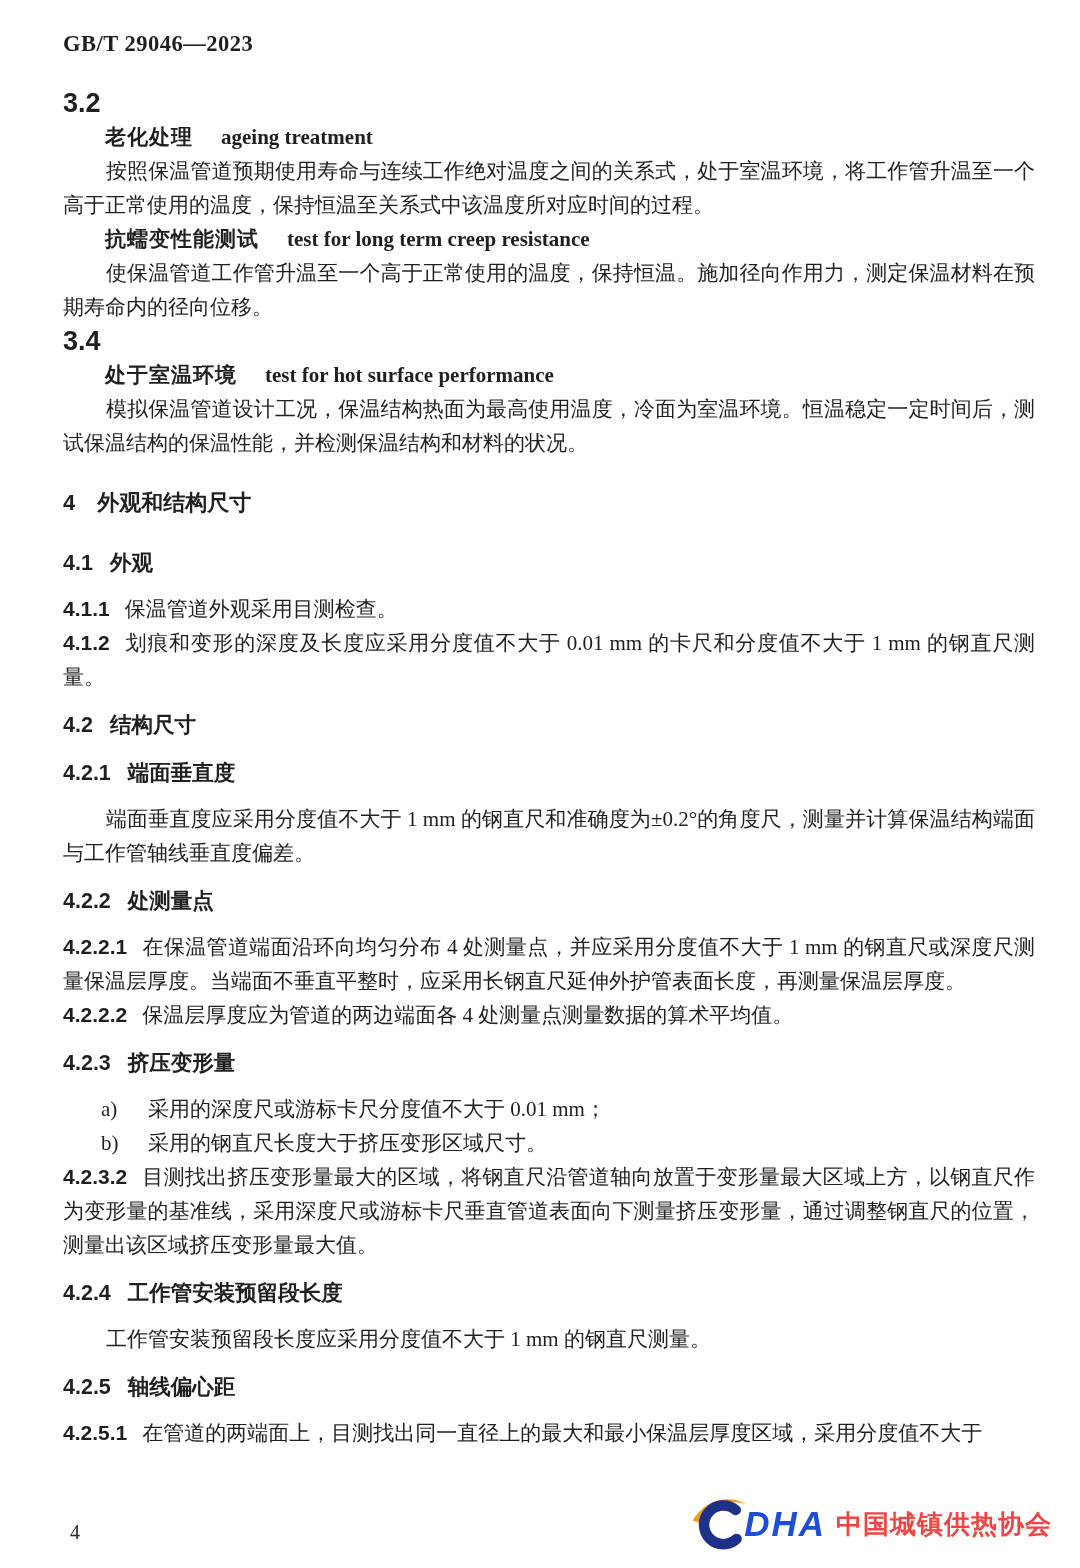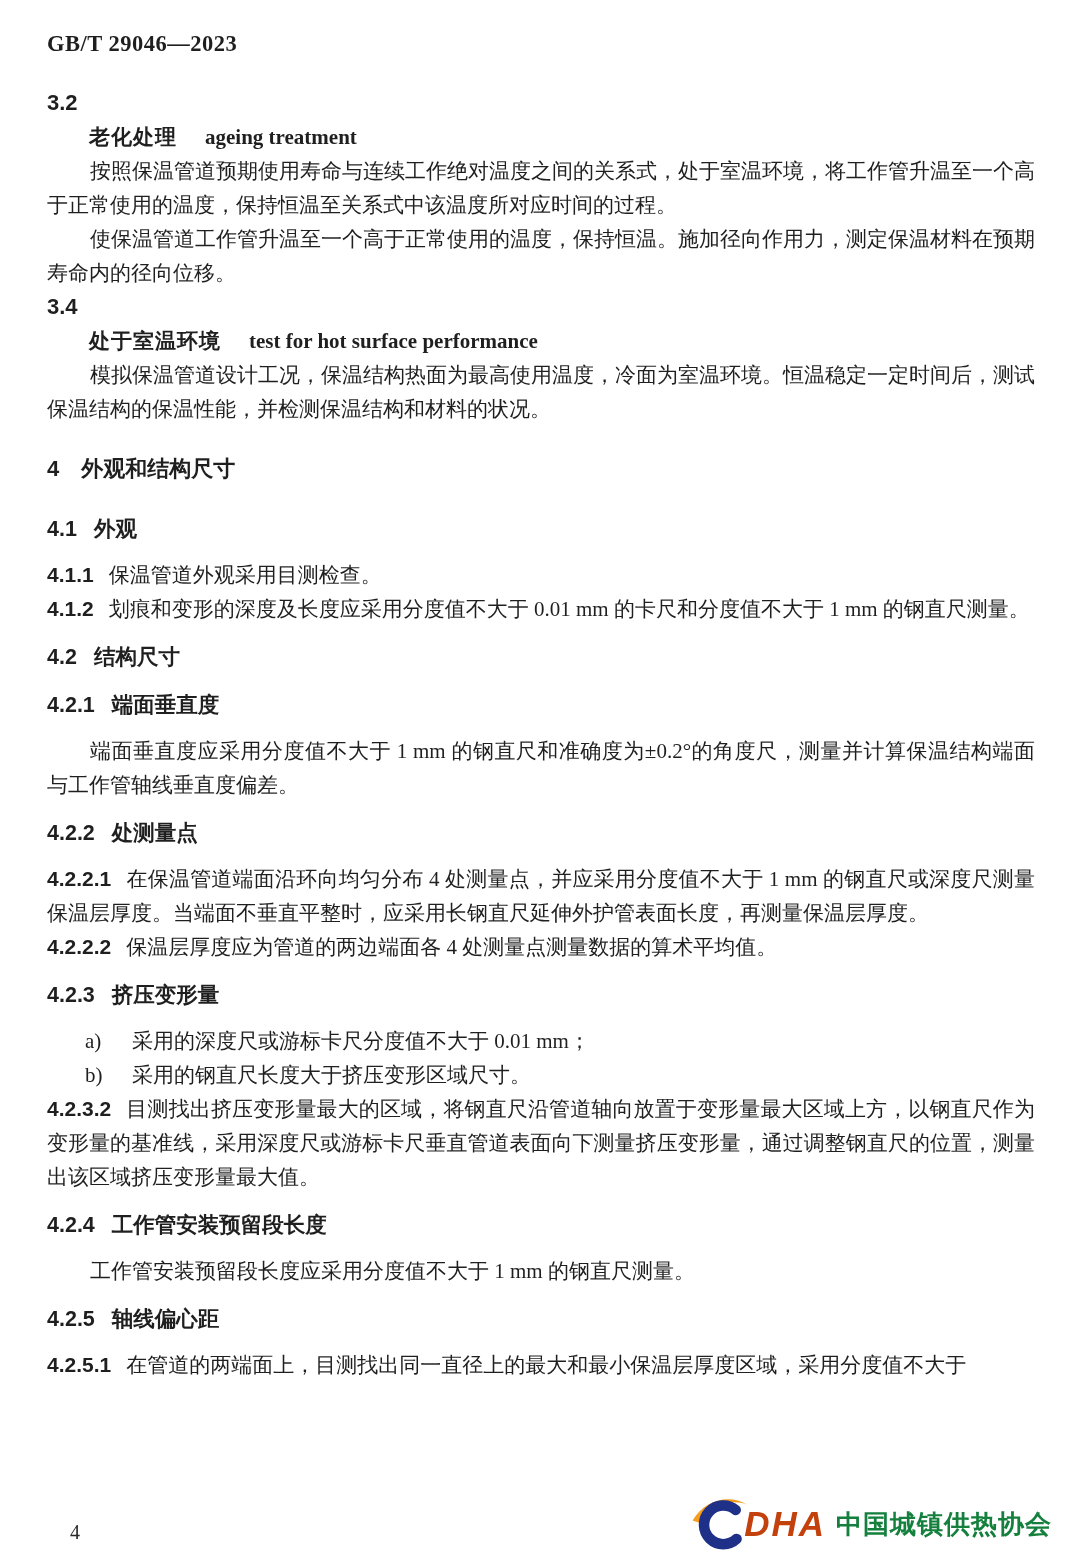--- a/index.html
+++ b/index.html
@@ -6,40 +6,41 @@
   html, body { background: #e8e8e8; }
   body { font-family: "Liberation Serif", "DejaVu Serif", serif; }
   .page {
     position: relative;
     width: 1080px;
     height: 1568px;
     margin: 0 auto;
     background: #ffffff;
     color: #1f1f1f;
     overflow: hidden;
+    padding-left: 16px;
   }
   .doc-header {
     padding: 30px 47px 0 47px;
     font-size: 22.5px;
     font-weight: bold;
     letter-spacing: 0.5px;
     line-height: 28px;
     font-family: "Liberation Serif", "DejaVu Serif", serif;
   }
   main {
     padding: 28px 45px 0 47px;
     font-size: 21px;
     line-height: 34px;
     text-align: justify;
   }
   main p { margin: 0; }
   .clause {
     font-family: "Liberation Sans", "DejaVu Sans", sans-serif;
     font-weight: 600;
-    font-size: 22px;
+    font-size: 27px;
     text-align: left;
   }
   .term {
     padding-left: 42px;
     font-weight: bold;
     text-align: left;
   }
   .term .term-zh { letter-spacing: 1px; }
   .term .term-en {
     margin-left: 28px;
@@ -110,20 +111,21 @@
 <body>
 
 <div class="page">
 
   <div class="doc-header">GB/T 29046—2023</div>
 
   <main>
       <p class="clause">3.2</p>
       <p class="term"><span class="term-zh">老化处理</span><span class="term-en">ageing treatment</span></p>
       <p class="para indent">按照保温管道预期使用寿命与连续工作绝对温度之间的关系式，处于室温环境，将工作管升温至一个高于正常使用的温度，保持恒温至关系式中该温度所对应时间的过程。</p>
+      <p class="term"><span class="term-zh">抗蠕变性能测试</span><span class="term-en">test for long term creep resistance</span></p>
       <p class="para indent">使保温管道工作管升温至一个高于正常使用的温度，保持恒温。施加径向作用力，测定保温材料在预期寿命内的径向位移。</p>
       <p class="clause">3.4</p>
       <p class="term"><span class="term-zh">处于室温环境</span><span class="term-en">test for hot surface performance</span></p>
       <p class="para indent">模拟保温管道设计工况，保温结构热面为最高使用温度，冷面为室温环境。恒温稳定一定时间后，测试保温结构的保温性能，并检测保温结构和材料的状况。</p>
       <p class="h1"><span class="num">4</span><span>外观和结构尺寸</span></p>
       <p class="h2"><span class="num">4.1</span><span>外观</span></p>
       <p class="np"><span class="num">4.1.1</span>保温管道外观采用目测检查。</p>
       <p class="np"><span class="num">4.1.2</span>划痕和变形的深度及长度应采用分度值不大于 0.01 mm 的卡尺和分度值不大于 1 mm 的钢直尺测量。</p>
       <p class="h2"><span class="num">4.2</span><span>结构尺寸</span></p>
       <p class="h3"><span class="num">4.2.1</span><span>端面垂直度</span></p>
@@ -141,17 +143,17 @@
       <p class="np"><span class="num">4.2.5.1</span>在管道的两端面上，目测找出同一直径上的最大和最小保温层厚度区域，采用分度值不大于</p>
     </main>
 
   <div class="page-number">4</div>
 
   <div class="assoc-logo">
     <svg class="logo-mark" viewBox="0 0 66 62" xmlns="http://www.w3.org/2000/svg">
       <path id="logo-swoosh" d="M3,27 C16,4 44,-4 65,9 C46,2 24,9 11,30 Z" fill="#f59d1e"></path>
       <path id="logo-crescent" d="M52,15 A22,22 0 1 0 53,48" fill="none" stroke-width="12" stroke-linecap="round" stroke="#1e3087"></path>
     </svg>
-    <span class="logo-acronym" style="color: #c2410c;">DHA</span>
-    <span class="logo-name" style="color: #15803d;">中国城镇供热协会</span>
+    <span class="logo-acronym" style="color: #1d4ed8;">DHA</span>
+    <span class="logo-name" style="color: #ef4444;">中国城镇供热协会</span>
   </div>
 
 </div>
 
 </body></html>

